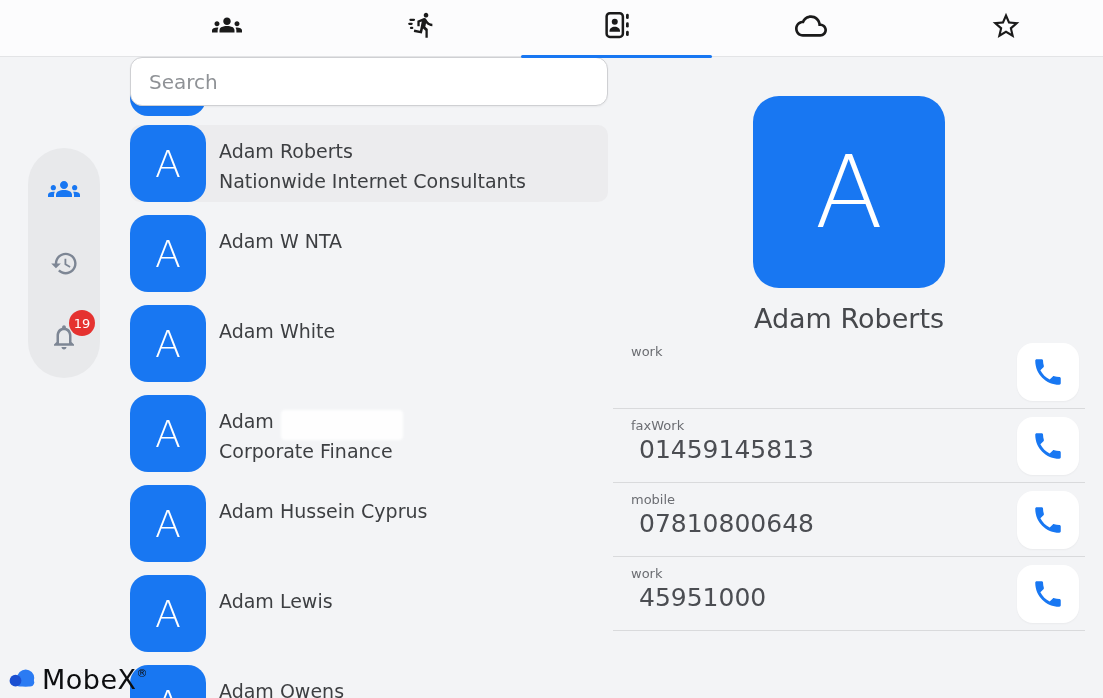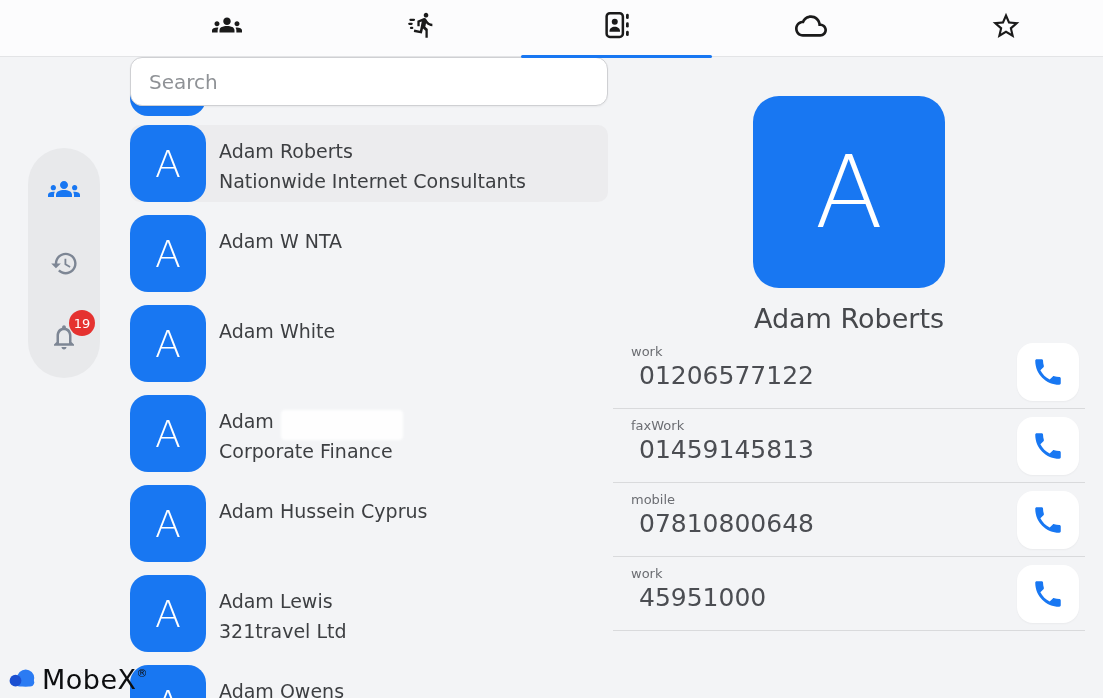--- a/index.html
+++ b/index.html
@@ -176,41 +176,39 @@
       <div class="avatar">A</div>
       <div class="contact-text">
         <div>Adam Hussein Cyprus</div>
       </div>
     </div>
 
     <div class="contact-item">
       <div class="avatar">A</div>
       <div class="contact-text">
         <div>Adam Lewis</div>
-        <div>321travel Ltd</div>
       </div>
     </div>
 
     <div class="contact-item">
       <div class="avatar">A</div>
       <div class="contact-text">
         <div>Adam Owens</div>
       </div>
     </div>
 
   </div>
 
   <div class="detail-avatar">A</div>
   <div class="detail-name">Adam Roberts</div>
 
   <div class="phone-rows">
 
     <div class="phone-row">
       <div class="phone-label">work</div>
-      <div class="phone-number">01206577122</div>
       <button class="call-button">
         <svg width="34" height="34" viewBox="0 0 24 24" fill="#1877f2">
             <path d="M6.62 10.79c1.44 2.83 3.76 5.14 6.59 6.59l2.2-2.2c.27-.27.67-.36 1.02-.24 1.12.37 2.33.57 3.57.57.55 0 1 .45 1 1V20c0 .55-.45 1-1 1-9.39 0-17-7.61-17-17 0-.55.45-1 1-1h3.5c.55 0 1 .45 1 1 0 1.25.2 2.45.57 3.57.11.35.03.74-.25 1.02l-2.2 2.2z"></path>
           </svg>
       </button>
     </div>
 
     <div class="phone-row">
       <div class="phone-label">faxWork</div>
       <div class="phone-number">01459145813</div>

